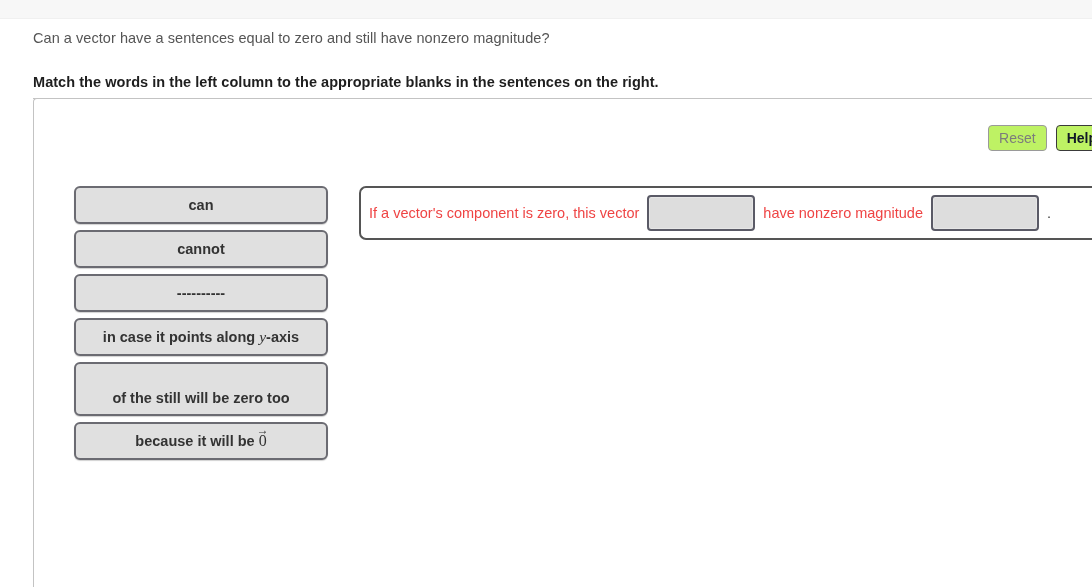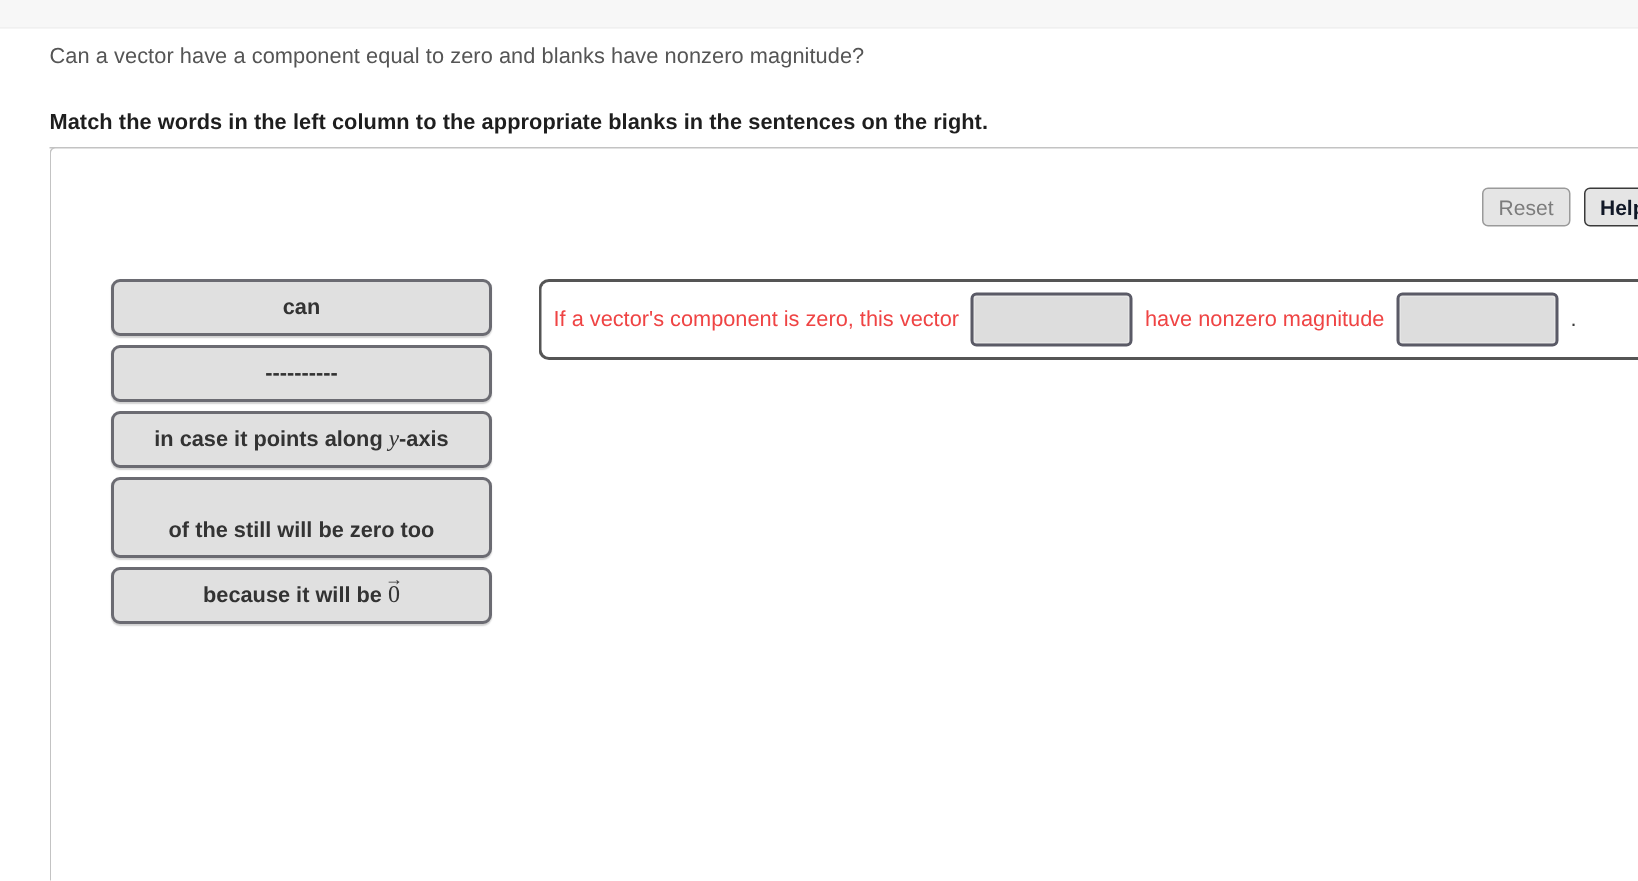--- a/index.html
+++ b/index.html
@@ -80,21 +80,21 @@
     gap: 9px;
     align-items: center;
   }
   .tb-btn {
     box-sizing: border-box;
     height: 26px;
     padding: 0 10px;
     display: inline-flex;
     align-items: center;
     justify-content: center;
-    background: #e5e5e5;
+    background: #bef264;
     border-radius: 4px;
     font-size: 14px;
     line-height: 1;
     white-space: nowrap;
     cursor: pointer;
   }
   .tb-reset {
     border: 1px solid #9a9a9a;
     color: #7c7c7c;
     font-weight: normal;
@@ -200,38 +200,41 @@
     font-size: 14.5px;
     color: #3b3b3b;
   }
 </style>
 </head>
 <body>
 
 <div class="top-strip"></div>
 
 <div class="question-area">
-  <div class="q-prompt">Can a vector have a component equal to zero and blanks have nonzero magnitude?</div>
+  <div class="q-prompt">Can a vector have a sentences equal to zero and still have nonzero magnitude?</div>
   <div class="q-instruction">Match the words in the left column to the appropriate blanks in the sentences on the right.</div>
 </div>
 
 <div class="panel-top-border"></div>
 <div class="panel">
 
   <div class="toolbar">
     <div class="tb-btn tb-reset">Reset</div>
     <div class="tb-btn tb-help">Help</div>
   </div>
 
   <div class="word-bank">
 
     <div class="word-tile">
       <span>can</span>
     </div>
 
+    <div class="word-tile">
+      <span>cannot</span>
+    </div>
 
     <div class="word-tile">
       <span>----------</span>
     </div>
 
     <div class="word-tile">
       <span><span>in case it points along </span><span class="mathy">y</span><span>-axis</span></span>
     </div>
 
     <div class="word-tile two-line">

